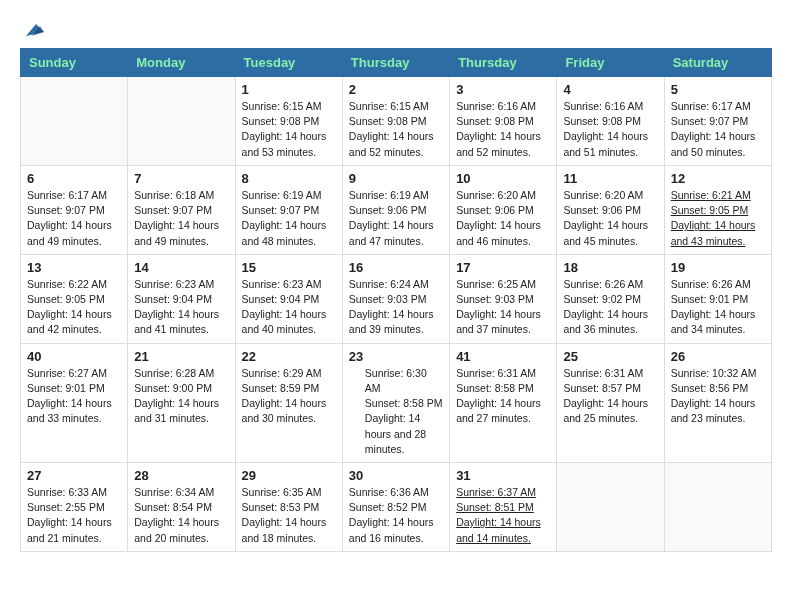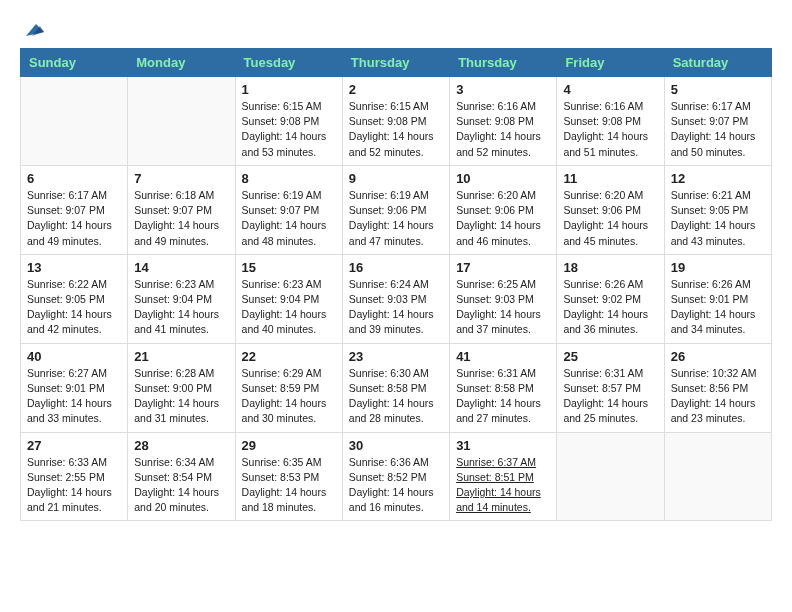--- a/index.html
+++ b/index.html
@@ -176,21 +176,21 @@
 Daylight: 14 hours and 46 minutes.</div>
         </td>
         <td>
           <span class="day-num">11</span>
           <div class="day-info" style="white-space: pre-line;">Sunrise: 6:20 AM
 Sunset: 9:06 PM
 Daylight: 14 hours and 45 minutes.</div>
         </td>
         <td>
           <span class="day-num">12</span>
-          <div class="day-info" style="white-space: pre-line;">Sunrise: 6:21 AM
+          <div class="day-info" style="white-space: pre-line; text-decoration: underline;">Sunrise: 6:21 AM
 Sunset: 9:05 PM
 Daylight: 14 hours and 43 minutes.</div>
         </td>
       </tr>
       <tr>
         <td>
           <span class="day-num">13</span>
           <div class="day-info" style="white-space: pre-line;">Sunrise: 6:22 AM
 Sunset: 9:05 PM
 Daylight: 14 hours and 42 minutes.</div>
@@ -246,21 +246,21 @@
 Daylight: 14 hours and 31 minutes.</div>
         </td>
         <td>
           <span class="day-num">22</span>
           <div class="day-info" style="white-space: pre-line;">Sunrise: 6:29 AM
 Sunset: 8:59 PM
 Daylight: 14 hours and 30 minutes.</div>
         </td>
         <td>
           <span class="day-num">23</span>
-          <div class="day-info" style="white-space: pre-line;">Sunrise: 6:30 AM
+          <div class="day-info" style="white-space: pre-line; margin-left: 16px;">Sunrise: 6:30 AM
 Sunset: 8:58 PM
 Daylight: 14 hours and 28 minutes.</div>
         </td>
         <td>
           <span class="day-num">41</span>
           <div class="day-info" style="white-space: pre-line;">Sunrise: 6:31 AM
 Sunset: 8:58 PM
 Daylight: 14 hours and 27 minutes.</div>
         </td>
         <td>

